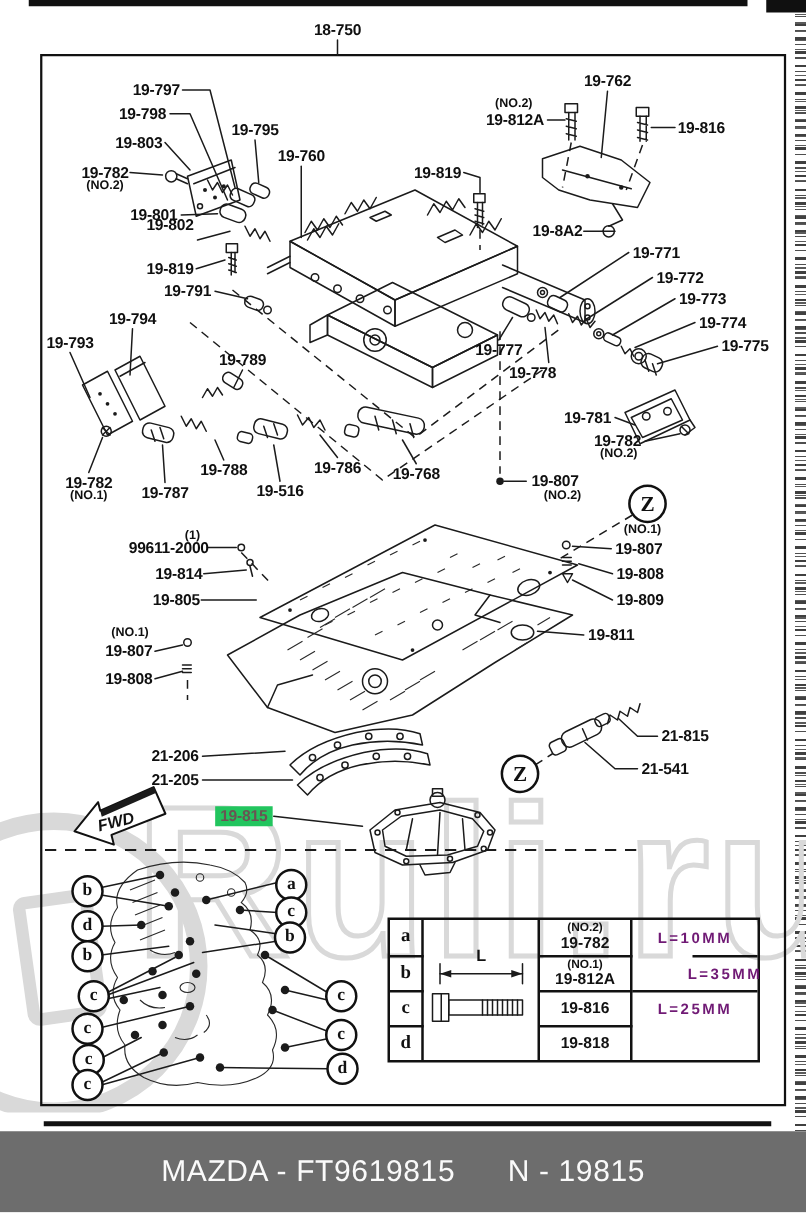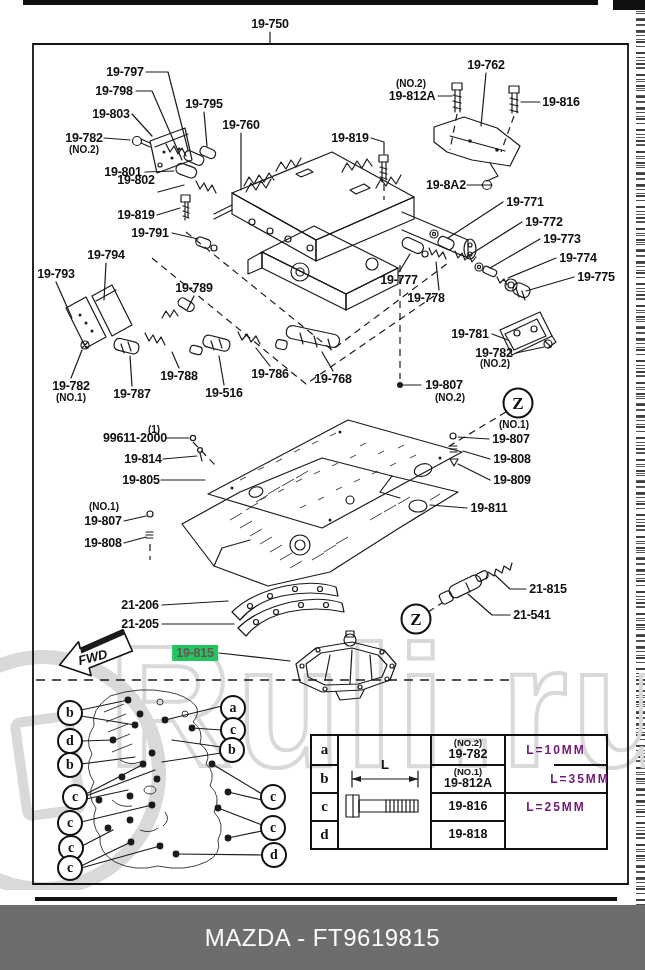--- a/index.html
+++ b/index.html
@@ -392,21 +392,21 @@
       <path class="s" d="M450,459 l8,0 l-4,7 z"></path>
       <circle class="s" cx="150" cy="514" r="3"></circle>
       <path class="s" d="M146,532 h7 M146,535 h7 M146,538 h7"></path>
       <line class="dsh" x1="150" y1="544" x2="150" y2="560"></line>
       <circle class="s" cx="200" cy="450" r="2.4"></circle>
         <path class="s" d="M200,453 l2,8"></path>
     </g>
   </svg>
 
   <div id="labels">
-      <div class="plabel" style="left: 270px; top: 24px;">19-750</div>
+      <div class="plabel" style="left: 270px; top: 24px;">18-750</div>
       <div class="plabel" style="left: 125px; top: 72px;">19-797</div>
       <div class="plabel" style="left: 114px; top: 91px;">19-798</div>
       <div class="plabel" style="left: 111px; top: 114px;">19-803</div>
       <div class="plabel" style="left: 84px; top: 138px;">19-782</div>
       <div class="pnote" style="left: 84px; top: 149px;">(NO.2)</div>
       <div class="plabel" style="left: 123px; top: 172px;">19-801</div>
       <div class="plabel" style="left: 136px; top: 180px;">19-802</div>
       <div class="plabel" style="left: 136px; top: 215px;">19-819</div>
       <div class="plabel" style="left: 150px; top: 233px;">19-791</div>
       <div class="plabel" style="left: 204px; top: 104px;">19-795</div>
@@ -507,15 +507,16 @@
       <div class="tc tc-len bt-border" style="grid-area: 3 / 4;">L=25MM</div>
       <div class="tc tc-letter bt-border" style="grid-area: 4 / 1;">d</div>
       <div class="tc tc-part bt-border" style="grid-area: 4 / 3;">
         <span>19-818</span>
       </div>
     </div>
 
   <div class="footline"></div>
   <div id="footer">
     <span>MAZDA - FT9619815</span>
+    <span>N - 19815</span>
   </div>
 
 </div>
 
 </body></html>

